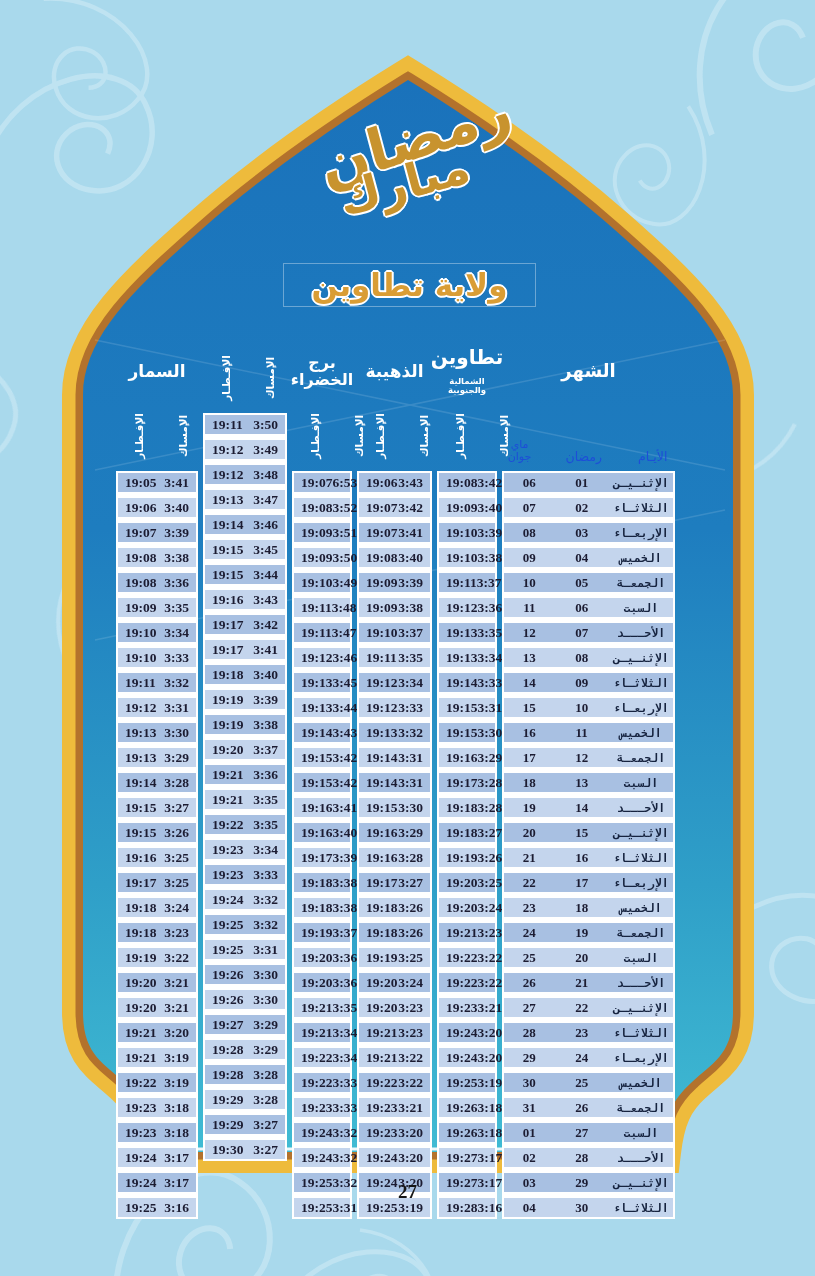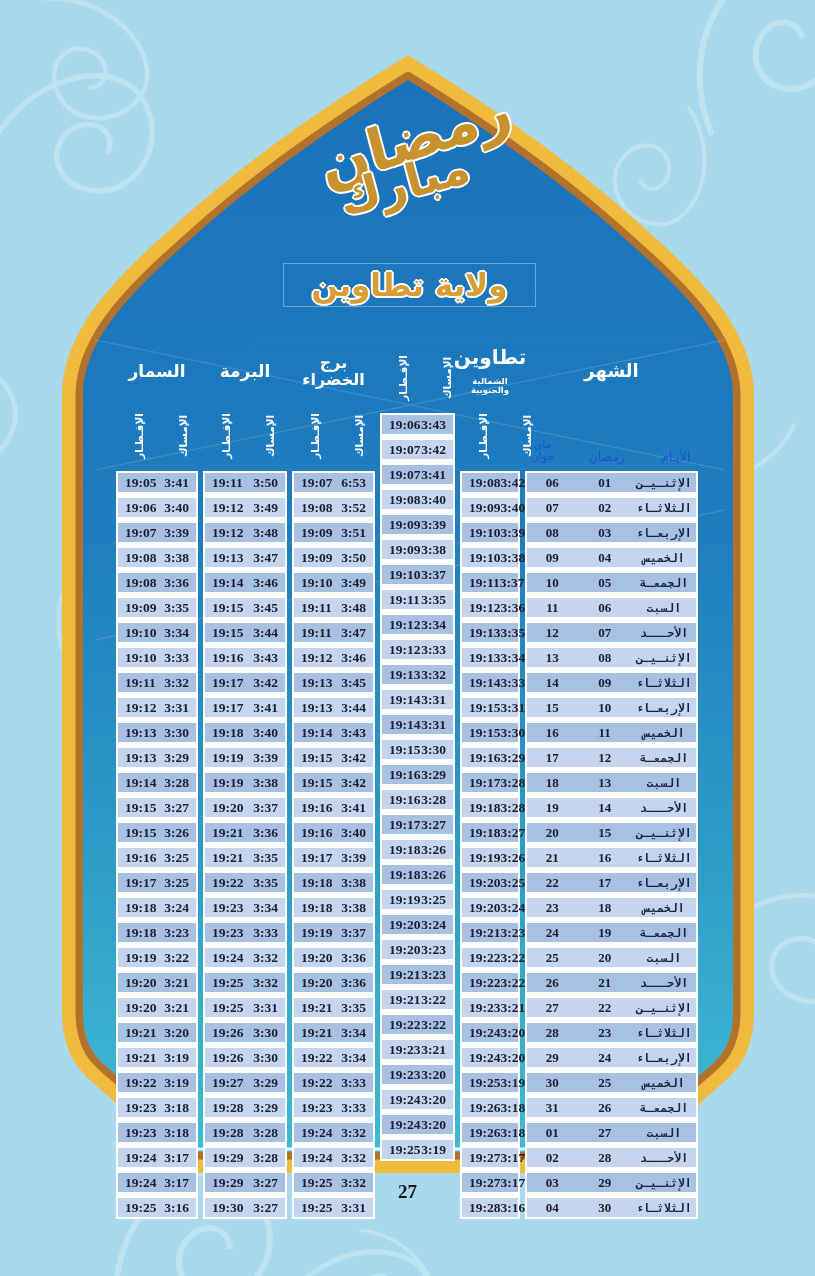--- a/index.html
+++ b/index.html
@@ -19,21 +19,21 @@
   
   .vtitle{position:absolute;top:263px;left:4px;right:0;text-align:center;}
   .vtitle span{display:inline-block;font-size:31px;font-weight:bold;color:#d99d35;
                padding:3px 28px;border:1px solid rgba(255,255,255,.35);
                text-shadow:-2px 0 0 #fff,2px 0 0 #fff,0 -2px 0 #fff,0 2px 0 #fff,
                            -1px -1px 0 #fff,1px 1px 0 #fff,-1px 1px 0 #fff,1px -1px 0 #fff;}
 
   
   .ttable{position:absolute;left:116px;top:342px;width:597px;display:flex;gap:5px;}
   .group{display:flex;flex-direction:column;}
-  .g-essmar{width:82px}.g-borma{width:84px}.g-borj{width:83px}
+  .g-essmar{width:82px}.g-borma{width:84px}.g-borj{width:60px}
   .g-dhehiba{width:75px}.g-tataouine{width:60px}.g-month{width:173px}
 
   .g-title{height:58px;display:flex;flex-direction:column;align-items:center;justify-content:center;
            color:#fff;font-weight:bold;font-size:17px;line-height:1.08;text-align:center;}
   .g-borj .g-title{font-size:16px;}
   .g-tataouine .g-title .main{font-size:20px;}
   .g-tataouine .g-title .sub{font-size:8.5px;font-weight:bold;margin-top:8px;}
   .g-month .g-title{font-size:18px;}
 
   .g-sub{height:71px;display:flex;}
@@ -261,21 +261,20 @@
             <span class="t">3:17</span>
           </div>
           <div class="trow">
             <span class="t">19:25</span>
             <span class="t">3:16</span>
           </div>
         </div>
     </div>
 
     <div class="group g-borma">
-      <div class="g-title" dir="rtl">البرمة</div>
       <div class="g-sub">
         <div class="vcell">
             <span dir="rtl">الإفـطـار</span>
           </div>
         <div class="vcell">
             <span dir="rtl">الإمساك</span>
           </div>
       </div>
       <div class="gbody">
           <div class="trow">
@@ -532,20 +531,21 @@
             <span class="t">3:32</span>
           </div>
           <div class="trow">
             <span class="t">19:25</span>
             <span class="t">3:31</span>
           </div>
         </div>
     </div>
 
     <div class="group g-dhehiba">
+      <div class="g-title" dir="rtl">الذهيبة</div>
       <div class="g-sub">
         <div class="vcell">
             <span dir="rtl">الإفـطـار</span>
           </div>
         <div class="vcell">
             <span dir="rtl">الإمساك</span>
           </div>
       </div>
       <div class="gbody">
           <div class="trow">

